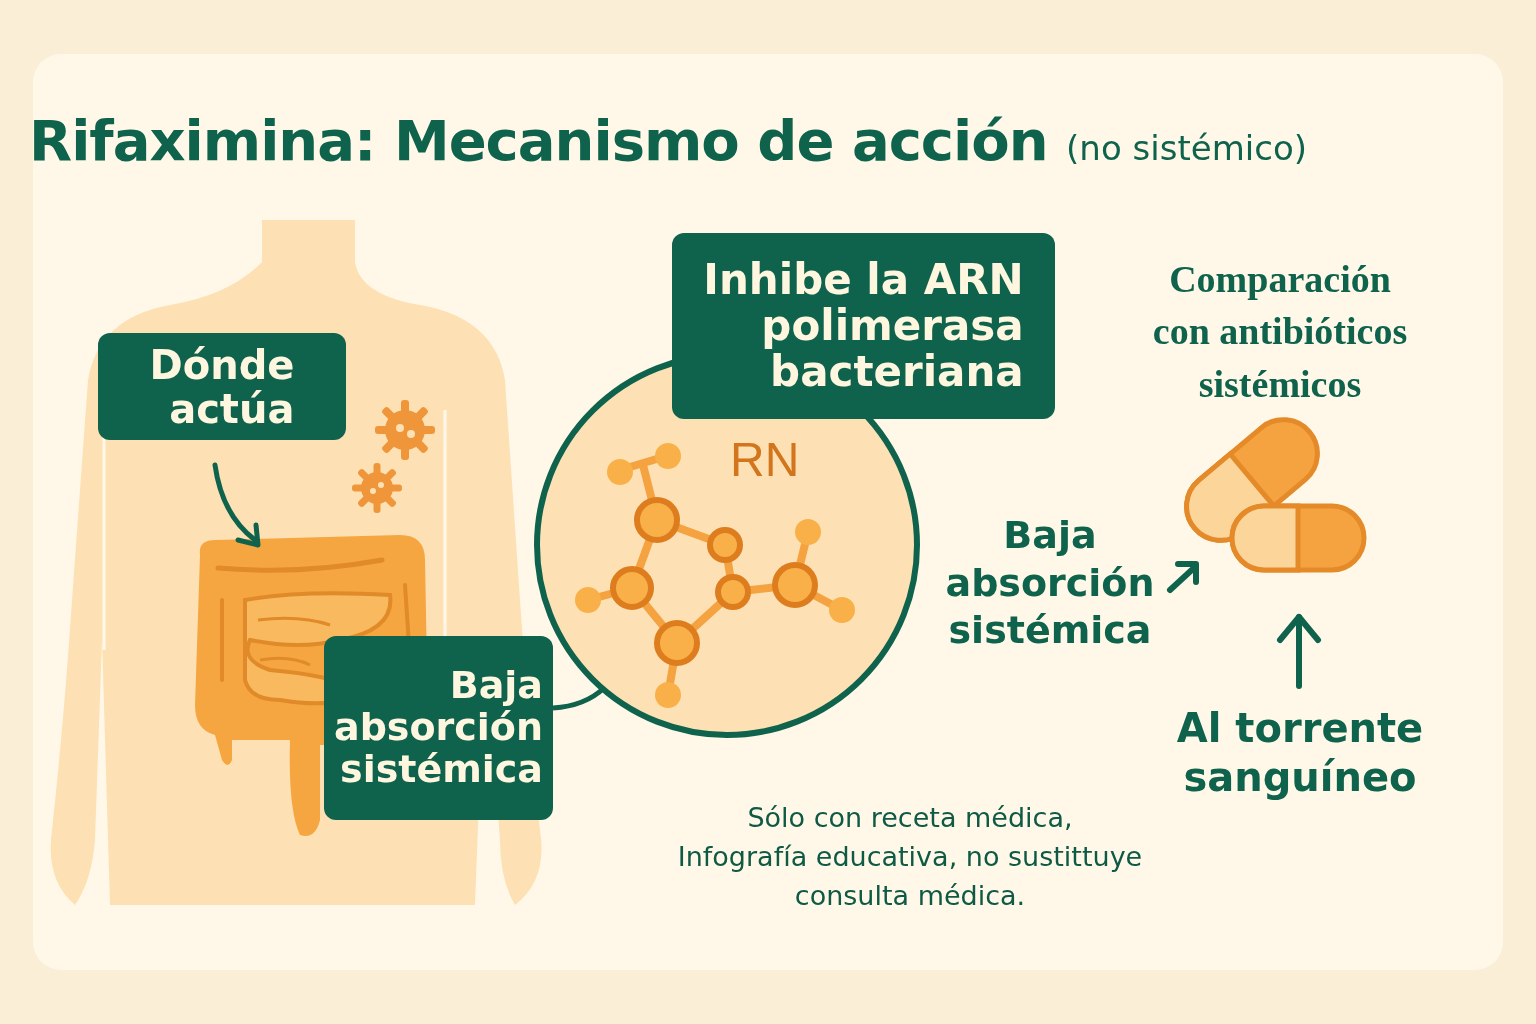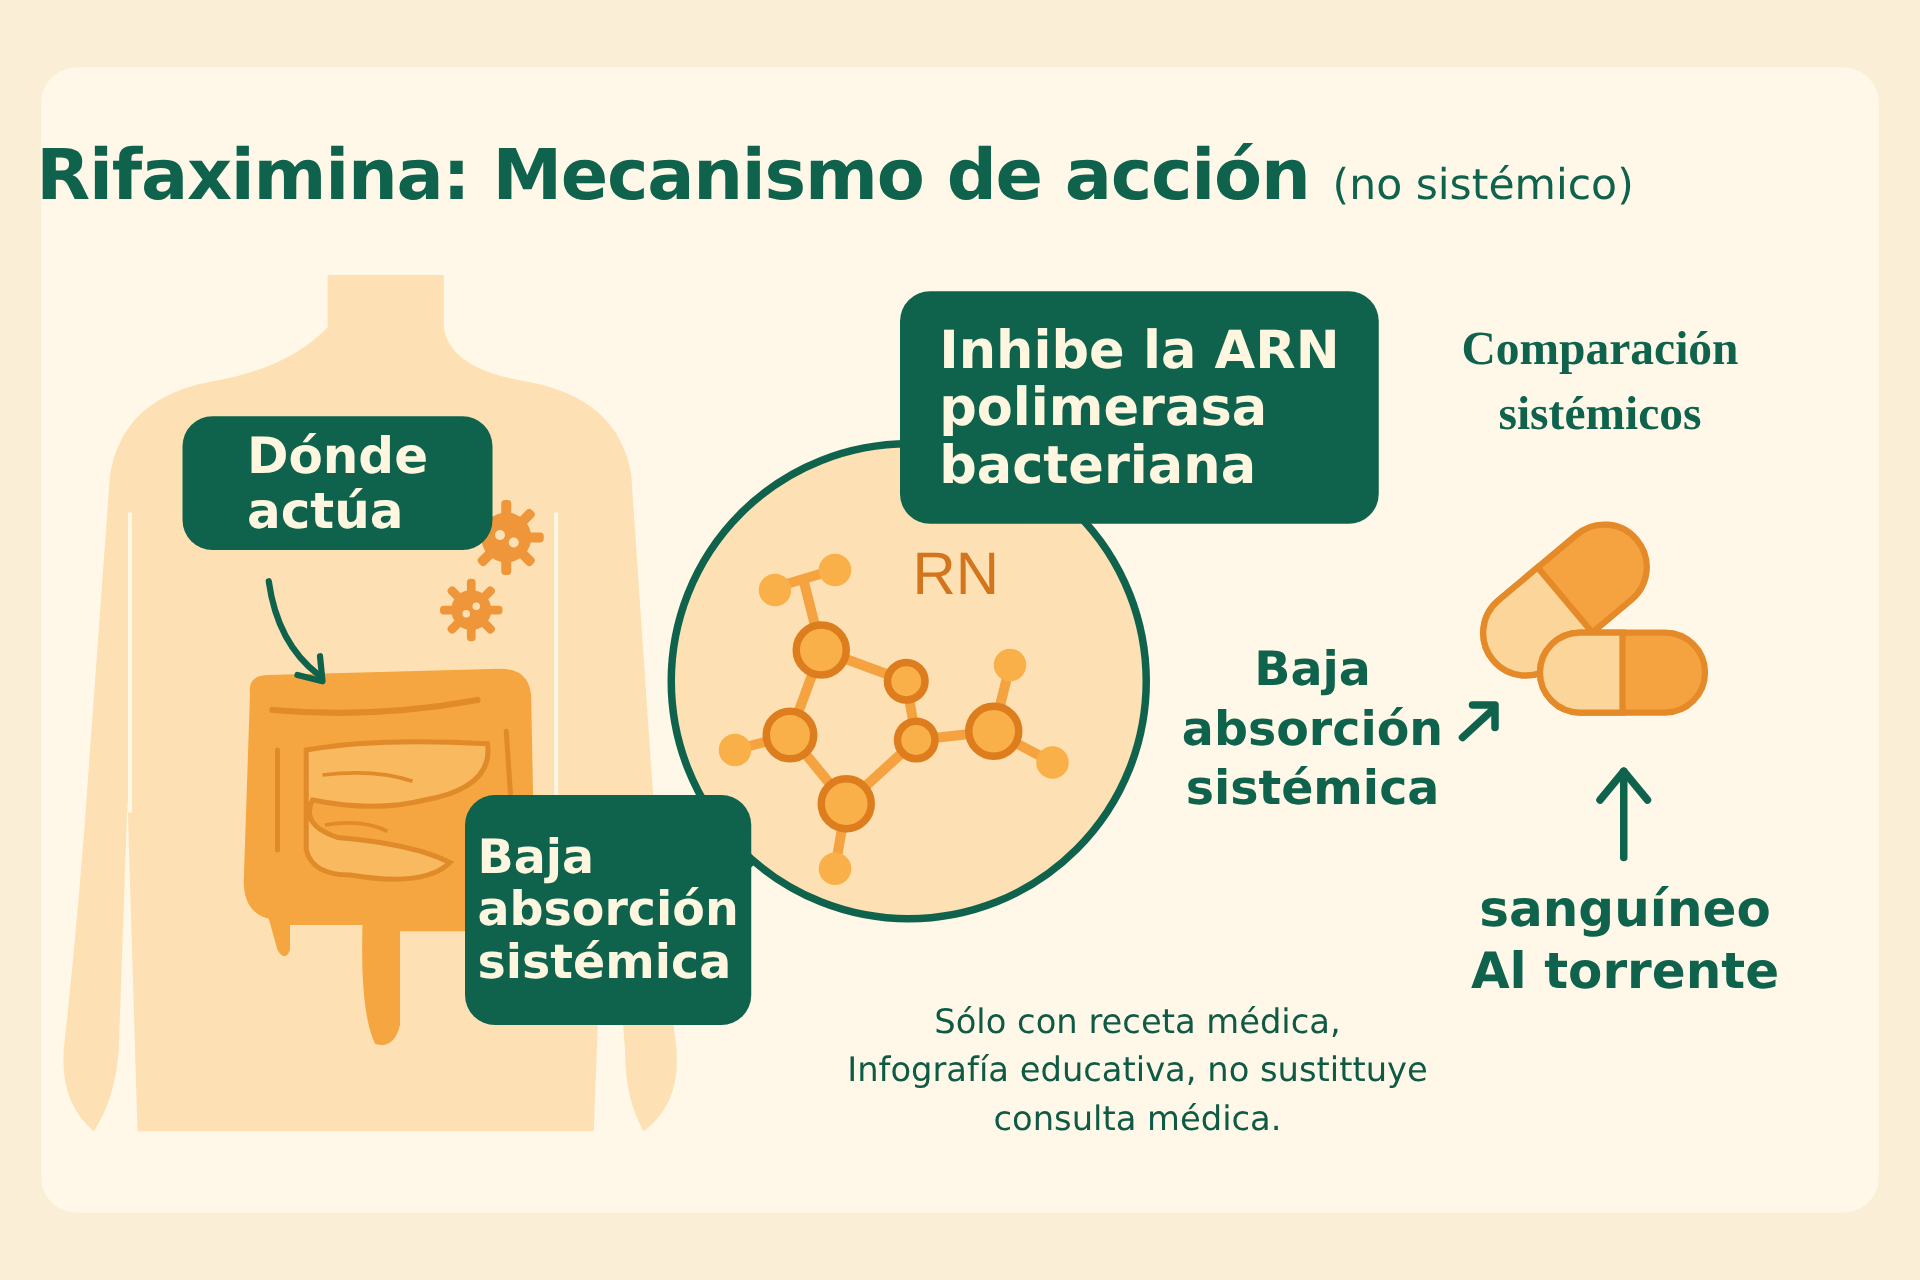--- a/index.html
+++ b/index.html
@@ -13,25 +13,24 @@
     position: absolute; left: 33px; top: 54px; width: 1470px; height: 916px;
     background: #fff8e8; border-radius: 28px;
   }
   .title {
     position: absolute; left: 0; top: 108px; width: 1336px; text-align: center;
     color: #0f634c; font-weight: bold; font-size: 56px; letter-spacing: -1px;
     white-space: nowrap;
   }
   .title .sub { font-weight: normal; font-size: 34px; letter-spacing: 0; }
   .box {
-    position: absolute; background: #0f634c; border-radius: 24px;
-    color: #fff6e0; font-weight: bold; text-align: left;
+    position: absolute; background: #0f634c; border-radius: 12px;
+    color: #fff6e0; font-weight: bold; text-align: right;
     display: flex; align-items: center; justify-content: center;
     line-height: 1.1;
-    margin-left: 48px;
   }
   .box span { display: block; }
   .green-text {
     position: absolute; color: #0f634c; font-weight: bold; text-align: center; line-height: 1.2;
   }
   .green-text span { display: block; }
   .disclaimer {
     position: absolute; left: 640px; top: 798px; width: 540px; text-align: center;
     color: #0f5a45; font-size: 27px; line-height: 1.45;
   }
@@ -161,32 +160,33 @@
 <div class="box" style="left:672px;top:233px;width:383px;height:186px;font-size:42px;">
   <div>
     <span>Inhibe la ARN</span>
     <span>polimerasa</span>
     <span>bacteriana</span>
   </div>
 </div>
 
 <div class="green-text" style="left:1090px;top:253px;width:380px;font-size:38px;line-height:1.38;font-family:Liberation Serif, serif;">
   <span>Comparación</span>
+  <span>con antibióticos</span>
   <span>sistémicos</span>
 </div>
 
 <div class="green-text" style="left:930px;top:512px;width:240px;font-size:38px;line-height:1.25;">
   <span>Baja</span>
   <span>absorción</span>
   <span>sistémica</span>
 </div>
 
 <div class="green-text" style="left:1150px;top:704px;width:300px;font-size:40px;line-height:1.22;">
+  <span>Al torrente</span>
   <span>sanguíneo</span>
-  <span>Al torrente</span>
 </div>
 
 <svg width="1536" height="1024" style="left:0;top:0;">
   <g transform="translate(1252,480) rotate(-40)">
     <rect x="-75" y="-34" width="150" height="68" rx="34" fill="#f4a340" stroke="#e58a28" stroke-width="5"></rect>
     <path d="M-41 -34 L0 -34 L0 34 L-41 34 A34 34 0 0 1 -41 -34 Z" fill="#fcd59a" stroke="#e58a28" stroke-width="5"></path>
   </g>
 </svg>
 <svg width="1536" height="1024" style="left:0;top:0;">
   <g>

